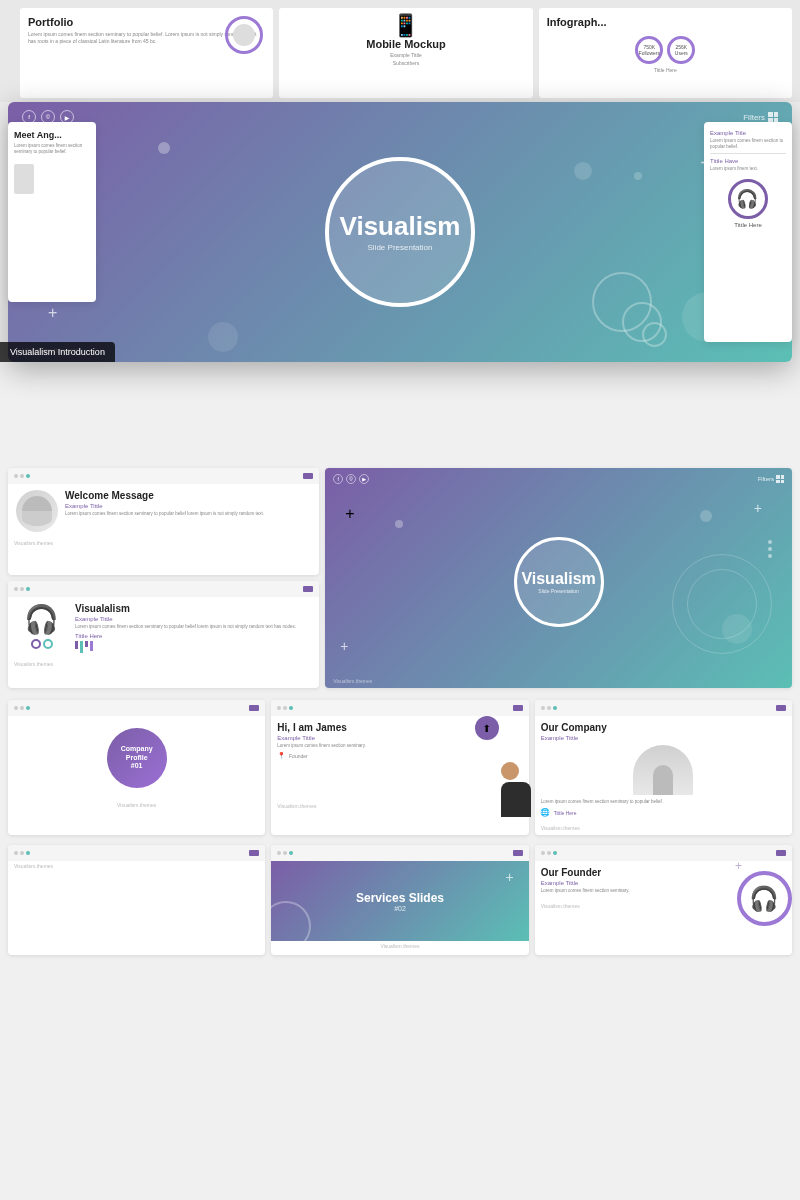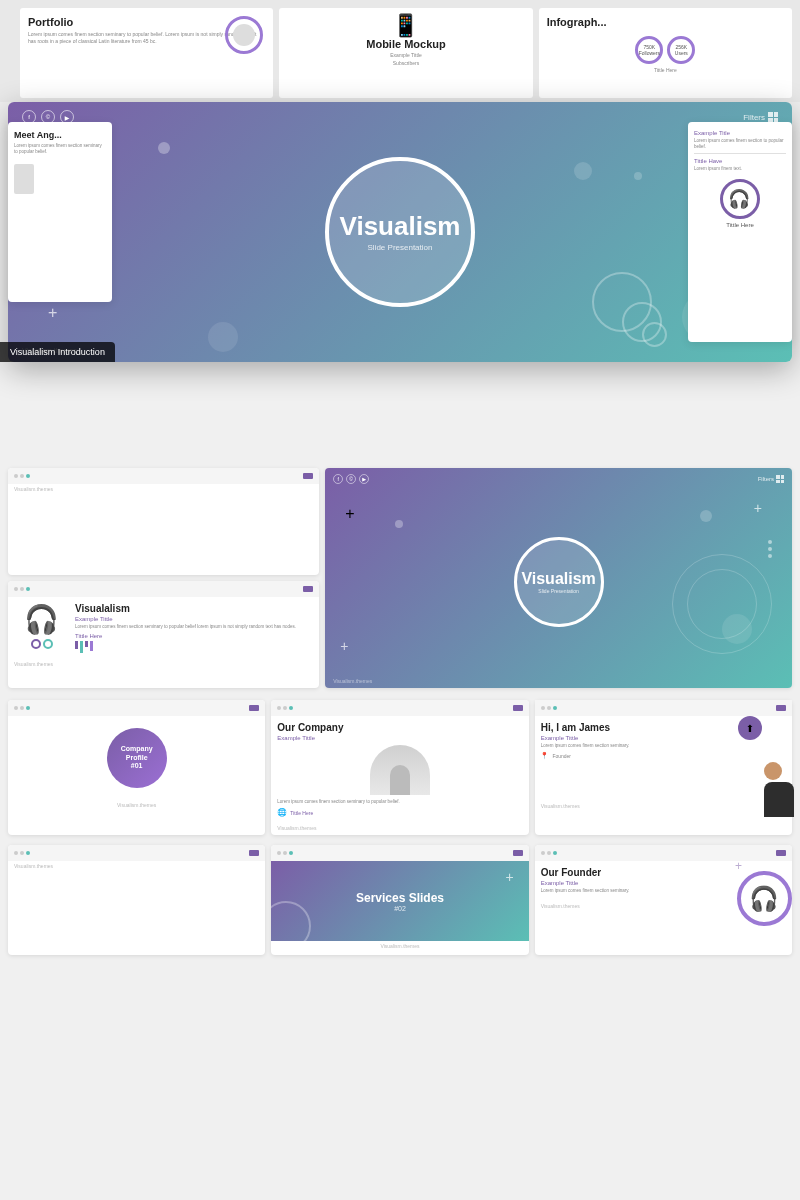--- a/index.html
+++ b/index.html
@@ -147,21 +147,21 @@
     }
     .main-circle p {
       font-size: 8px; color: rgba(255,255,255,0.8);
       text-align: center; margin-top: 2px;
     }
     .fs-footer {
       position: absolute; bottom: 8px; left: 14px;
       font-size: 7px; color: rgba(255,255,255,0.6);
     }
     .side-panel {
-      width: 104px;
+      width: 88px;
       background: #fff;
       border-radius: 4px;
       padding: 8px 6px;
       font-size: 5px;
       color: #666;
       box-shadow: 0 2px 8px rgba(0,0,0,0.1);
       flex-shrink: 0;
     }
     .side-panel .sp-title {
       font-size: 9px; font-weight: bold; color: #222; margin-bottom: 3px;
@@ -470,20 +470,34 @@
 <div class="section-row" style="margin-top: 100px;">
 
   <div style="flex:1; display:flex; flex-direction:column; gap:6px;">
 
     <div class="slide-card" style="min-height:105px;">
       <div class="sc-header">
         <div class="sc-dot"></div>
         <div class="sc-dot"></div>
         <div class="sc-dot blue"></div>
         <div class="sc-corner"></div>
+      </div>
+      <div class="sc-body" style="display:flex; gap:6px; align-items:flex-start;">
+        <div style="width:45px; flex-shrink:0;">
+          <div style="width:42px;height:42px;border-radius:50%;background:linear-gradient(135deg,#d0d0d0,#e8e8e8);margin:0 auto;display:flex;align-items:center;justify-content:center; overflow:hidden;">
+            <div style="width:30px;height:30px;background:#bbb;border-radius:50%;position:relative;">
+              <div style="position:absolute;bottom:0;left:0;right:0;height:15px;background:#ccc;border-radius:0 0 50% 50%;"></div>
+            </div>
+          </div>
+        </div>
+        <div>
+          <div class="sc-title">Welcome Message</div>
+          <div class="sc-subtitle">Example Tittle</div>
+          <div class="sc-text">Lorem ipsum comes finem section seminary to popular belief lorem ipsum is not simply random text.</div>
+        </div>
       </div>
       <div style="font-size:5px;color:#bbb;padding:2px 6px 4px;">Visualism.themes</div>
     </div>
 
     <div class="slide-card" style="min-height:105px;">
       <div class="sc-header">
         <div class="sc-dot"></div>
         <div class="sc-dot"></div>
         <div class="sc-dot blue"></div>
         <div class="sc-corner"></div>
@@ -572,65 +586,65 @@
       <div class="sc-circle-purple">
         <span>
           <span>Company Profile</span><br>
           <span>#01</span>
         </span>
       </div>
     </div>
     <div style="font-size:5px;color:#bbb;padding:2px 6px 4px;text-align:center;">Visualism.themes</div>
   </div>
 
+  <div class="slide-card" style="min-height:100px; overflow:visible;">
+    <div class="sc-header">
+      <div class="sc-dot"></div>
+      <div class="sc-dot"></div>
+      <div class="sc-dot blue"></div>
+      <div class="sc-corner"></div>
+    </div>
+    <div class="sc-body" style="position:relative; min-height:85px;">
+      <div class="sc-title">Hi, I am James</div>
+      <div style="width:24px;height:24px;border-radius:50%;background:#7b5ea7;display:flex;align-items:center;justify-content:center;font-size:10px;position:absolute;top:0;right:30px;">⬆</div>
+      <div class="sc-subtitle">Example Tittle</div>
+      <div class="sc-text">Lorem ipsum comes finem section seminary.</div>
+      <div style="display:flex;align-items:center;gap:3px;margin-top:3px;">
+        <span style="font-size:7px;">📍</span>
+        <span style="font-size:5px;color:#888;">Founder</span>
+      </div>
+
+      <div style="position:absolute;right:-2px;bottom:-16px;">
+        <div class="pp-head"></div>
+        <div class="pp-body"></div>
+      </div>
+    </div>
+    <div style="font-size:5px;color:#bbb;padding:2px 6px 4px;">Visualism.themes</div>
+  </div>
+
   <div class="slide-card" style="min-height:100px;">
     <div class="sc-header">
       <div class="sc-dot"></div>
       <div class="sc-dot"></div>
       <div class="sc-dot blue"></div>
       <div class="sc-corner"></div>
     </div>
     <div class="sc-body">
       <div class="sc-title">Our Company</div>
       <div class="sc-subtitle">Example Tittle</div>
       <div class="arch-repr"></div>
       <div class="sc-text">Lorem ipsum comes finem section seminary to popular belief.</div>
       <div style="display:flex;align-items:center;gap:3px;margin-top:3px;">
         <span style="font-size:8px;">🌐</span>
         <span style="font-size:5px;color:#7b5ea7;">Tittle Here</span>
       </div>
     </div>
     <div style="font-size:5px;color:#bbb;padding:2px 6px 4px;">Visualism.themes</div>
   </div>
 
-  <div class="slide-card" style="min-height:100px; overflow:visible;">
-    <div class="sc-header">
-      <div class="sc-dot"></div>
-      <div class="sc-dot"></div>
-      <div class="sc-dot blue"></div>
-      <div class="sc-corner"></div>
-    </div>
-    <div class="sc-body" style="position:relative; min-height:85px;">
-      <div class="sc-title">Hi, I am James</div>
-      <div style="width:24px;height:24px;border-radius:50%;background:#7b5ea7;display:flex;align-items:center;justify-content:center;font-size:10px;position:absolute;top:0;right:30px;">⬆</div>
-      <div class="sc-subtitle">Example Tittle</div>
-      <div class="sc-text">Lorem ipsum comes finem section seminary.</div>
-      <div style="display:flex;align-items:center;gap:3px;margin-top:3px;">
-        <span style="font-size:7px;">📍</span>
-        <span style="font-size:5px;color:#888;">Founder</span>
-      </div>
-
-      <div style="position:absolute;right:-2px;bottom:-16px;">
-        <div class="pp-head"></div>
-        <div class="pp-body"></div>
-      </div>
-    </div>
-    <div style="font-size:5px;color:#bbb;padding:2px 6px 4px;">Visualism.themes</div>
-  </div>
-
 </div>
 
 <div class="bottom-section">
   <div class="bottom-row">
 
     <div class="slide-card" style="min-height:110px;">
       <div class="sc-header">
         <div class="sc-dot"></div>
         <div class="sc-dot"></div>
         <div class="sc-dot blue"></div>

